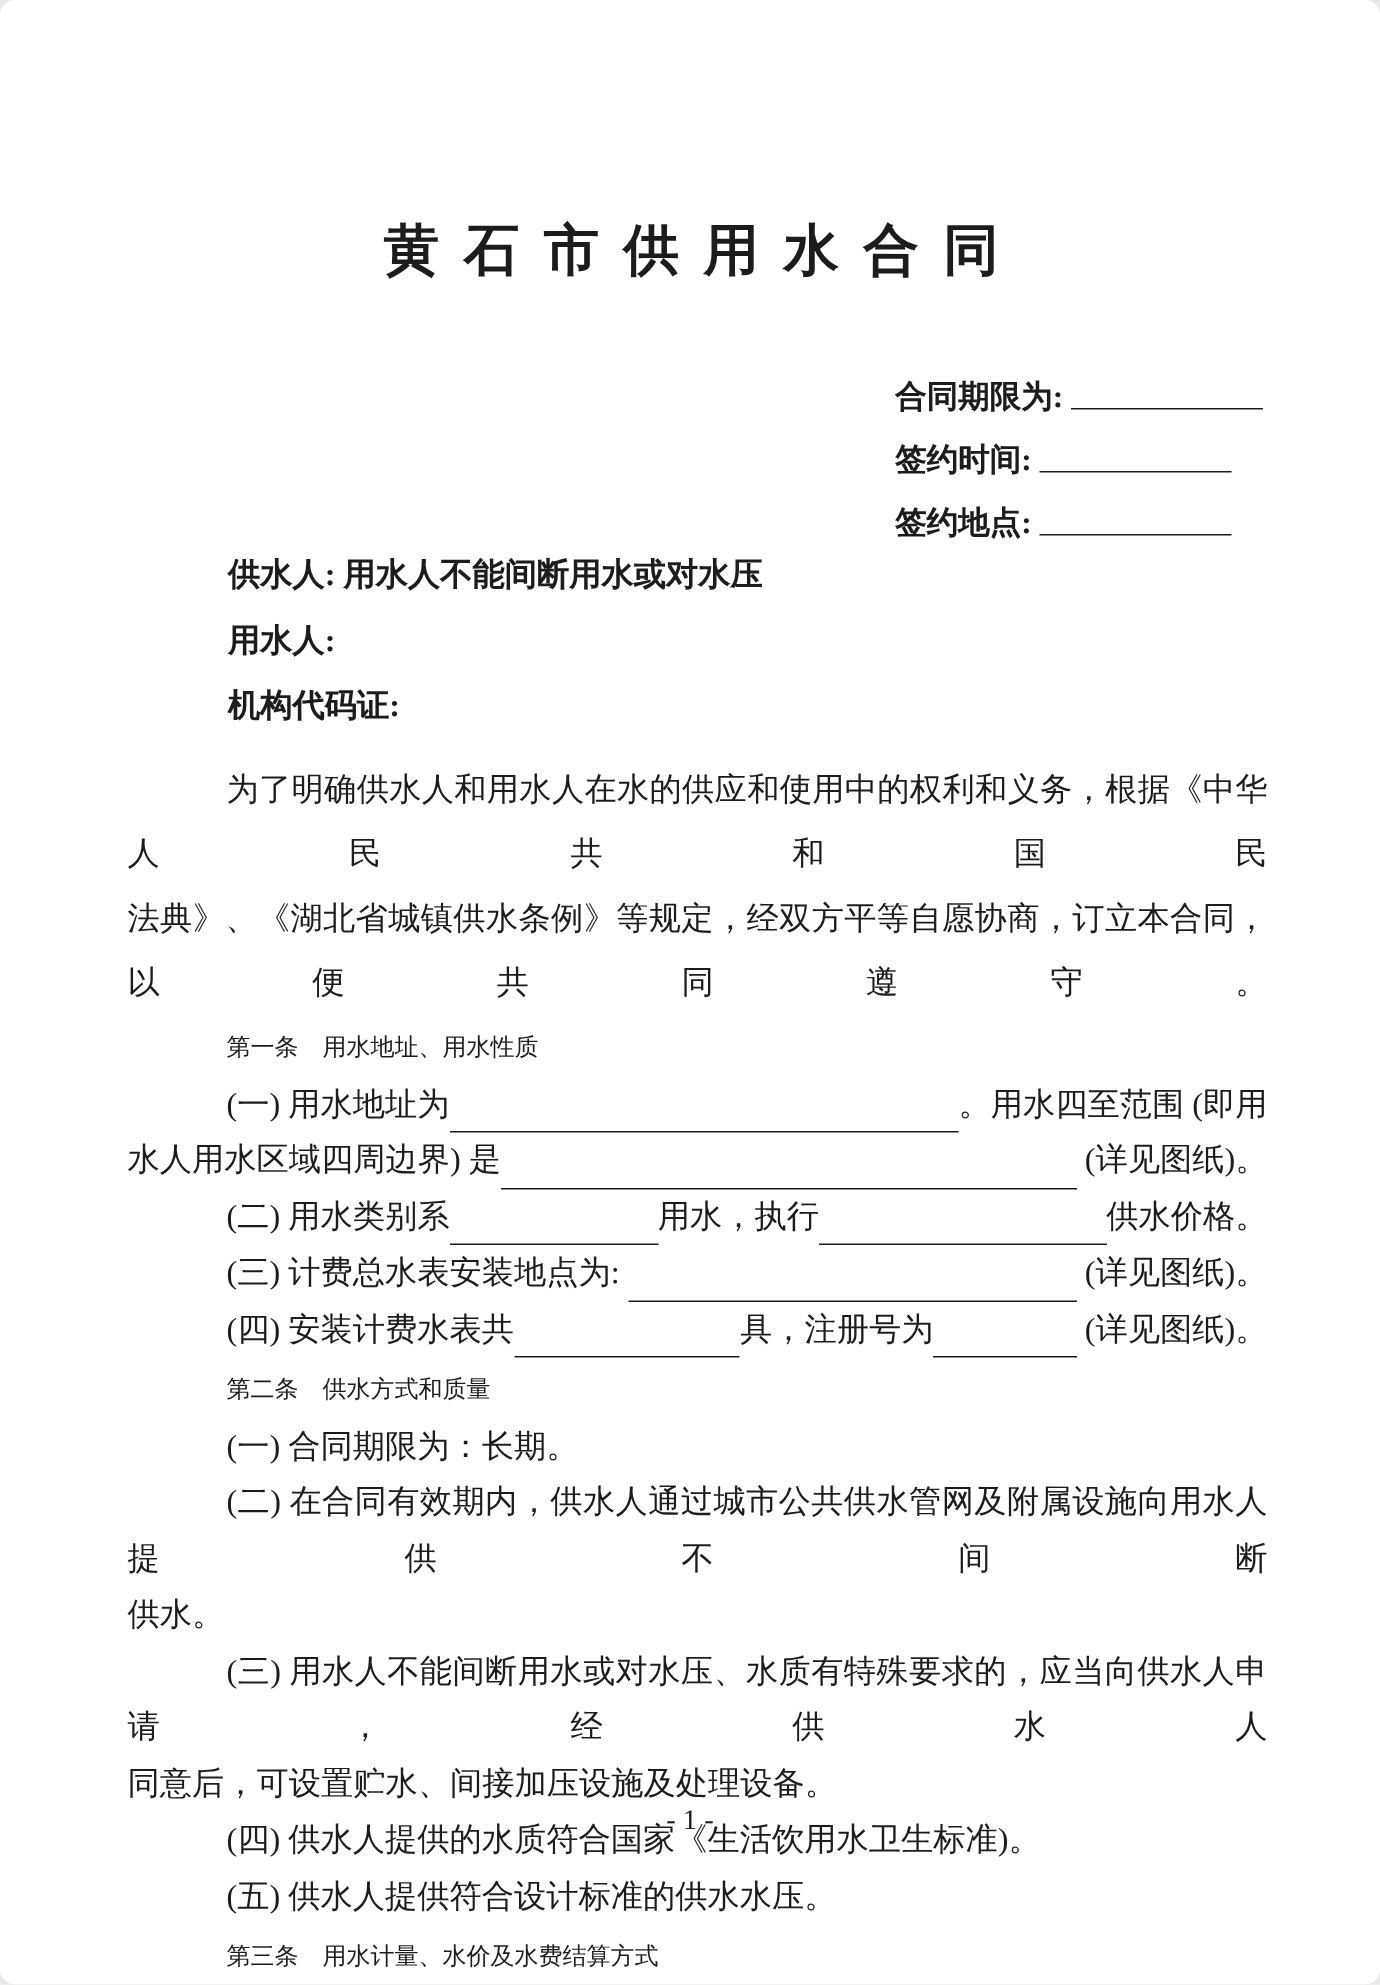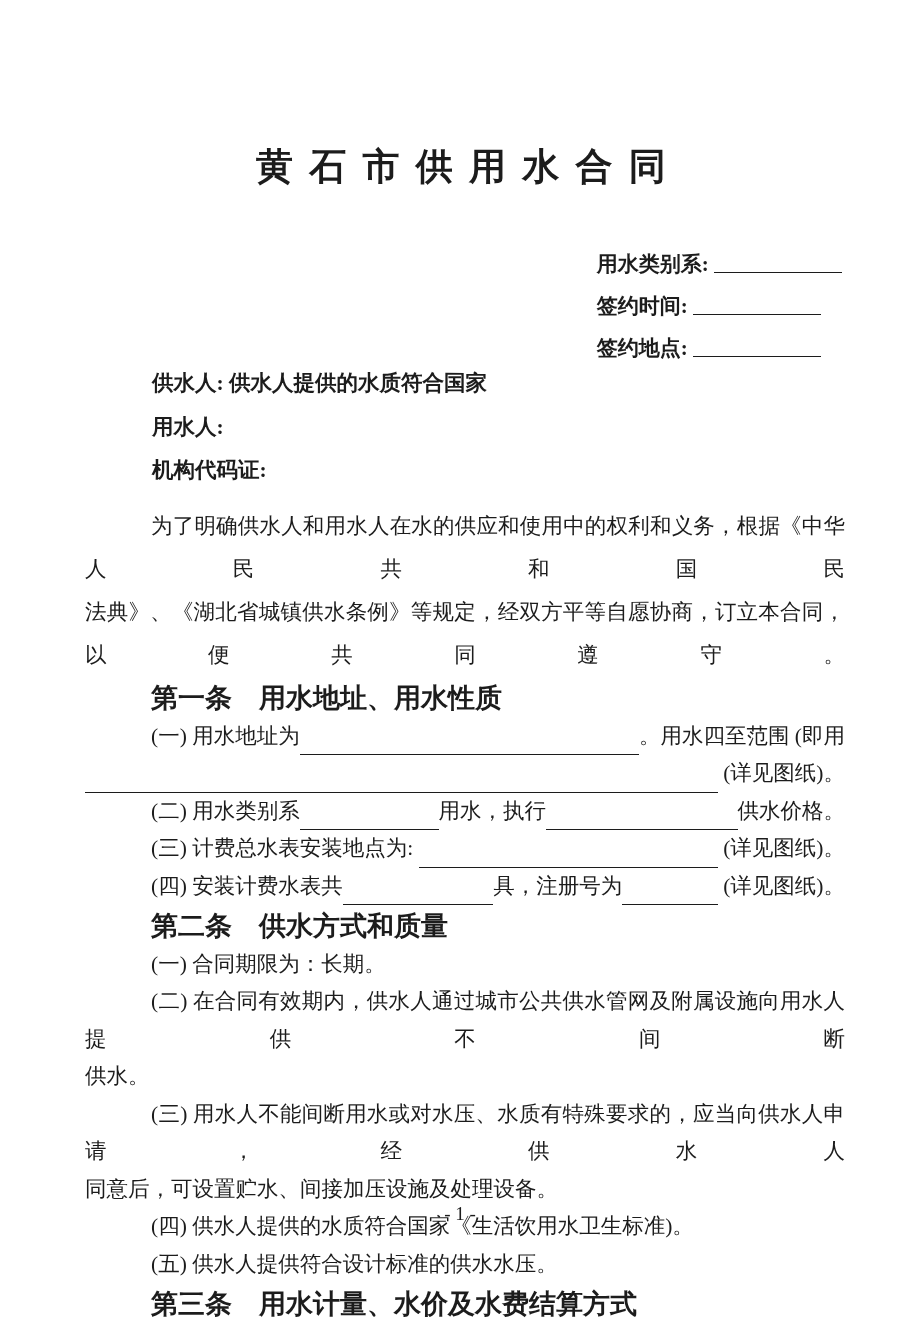--- a/index.html
+++ b/index.html
@@ -4,20 +4,21 @@
 <style>
   html,body { margin:0; padding:0; background:#e8e8e8; }
   .page {
     position:relative;
     width:920px; height:1323px;
     margin:0 auto;
     background:#ffffff;
     color:#1c1c1c;
     font-family:"Liberation Serif","DejaVu Serif",serif;
     overflow:hidden;
+    border-radius:10px;
   }
   
   .title {
     position:absolute; top:142px; left:0; right:0;
     margin:0; padding-left:18px;
     text-align:center;
     font-size:37px; font-weight:700;
     letter-spacing:0.44em;
     font-family:"Liberation Serif","DejaVu Serif",serif;
   }
@@ -40,23 +41,23 @@
   .party-line { line-height:43.5px; white-space:nowrap; }
   
   .body {
     position:absolute; top:505px; left:85px; width:760px;
     font-size:21.5px;
   }
   .line { line-height:37.5px; }
   .line.intro { line-height:43px; }
   .line.heading {
     font-family:"Liberation Sans","DejaVu Sans",sans-serif;
-    font-weight:700;
+    font-weight:400;
     margin-top:3px;
-    font-size:27px;
+    font-size:16px;
   }
   .line.indent { text-indent:66px; }
   .line.fill { text-align:justify; text-align-last:justify; }
   
   .line.flexline { display:flex; align-items:flex-end; text-indent:0; }
   .line.flexline.indent { padding-left:66px; }
   .line.flexline .t { white-space:pre; }
   .line.flexline .blank-flex {
     flex:1 1 auto;
     height:29px;
@@ -70,41 +71,42 @@
   }
 </style>
 </head>
 <body>
 
 <div class="page">
 
   <h1 class="title">黄石市供用水合同</h1>
 
   <div class="meta" id="meta">
-      <div class="meta-row"><span>用水类别系: </span><span class="blank-inline" style="width: 128px;"></span></div>
+      <div class="meta-row"><span>合同期限为: </span><span class="blank-inline" style="width: 128px;"></span></div>
       <div class="meta-row"><span>签约时间: </span><span class="blank-inline" style="width: 128px;"></span></div>
       <div class="meta-row"><span>签约地点: </span><span class="blank-inline" style="width: 128px;"></span></div>
     </div>
 
   <div class="parties" id="parties">
-      <div class="party-line">供水人: 供水人提供的水质符合国家</div>
+      <div class="party-line">供水人: 用水人不能间断用水或对水压</div>
       <div class="party-line">用水人:</div>
       <div class="party-line">机构代码证:</div>
     </div>
 
   <div class="body" id="body">
       <div class="line intro indent fill"><span class="t">为了明确供水人和用水人在水的供应和使用中的权利和义务，根据《中华人民共和国民</span></div>
       <div class="line intro fill"><span class="t">法典》、《湖北省城镇供水条例》等规定，经双方平等自愿协商，订立本合同，以便共同遵守。</span></div>
       <div class="line heading indent"><span class="t">第一条　用水地址、用水性质</span></div>
       <div class="line text indent flexline">
         <span class="t">(一) 用水地址为</span>
         <span class="blank-flex" style="flex-basis: 300px;"></span>
         <span class="t">。用水四至范围 (即用</span>
       </div>
       <div class="line text flexline">
+        <span class="t">水人用水区域四周边界) 是</span>
         <span class="blank-flex" style="flex-basis: 300px;"></span>
         <span class="t"> (详见图纸)。</span>
       </div>
       <div class="line text indent flexline">
         <span class="t">(二) 用水类别系</span>
         <span class="blank-flex" style="flex-basis: 145px;"></span>
         <span class="t">用水，执行</span>
         <span class="blank-flex" style="flex-basis: 200px;"></span>
         <span class="t">供水价格。</span>
       </div>

